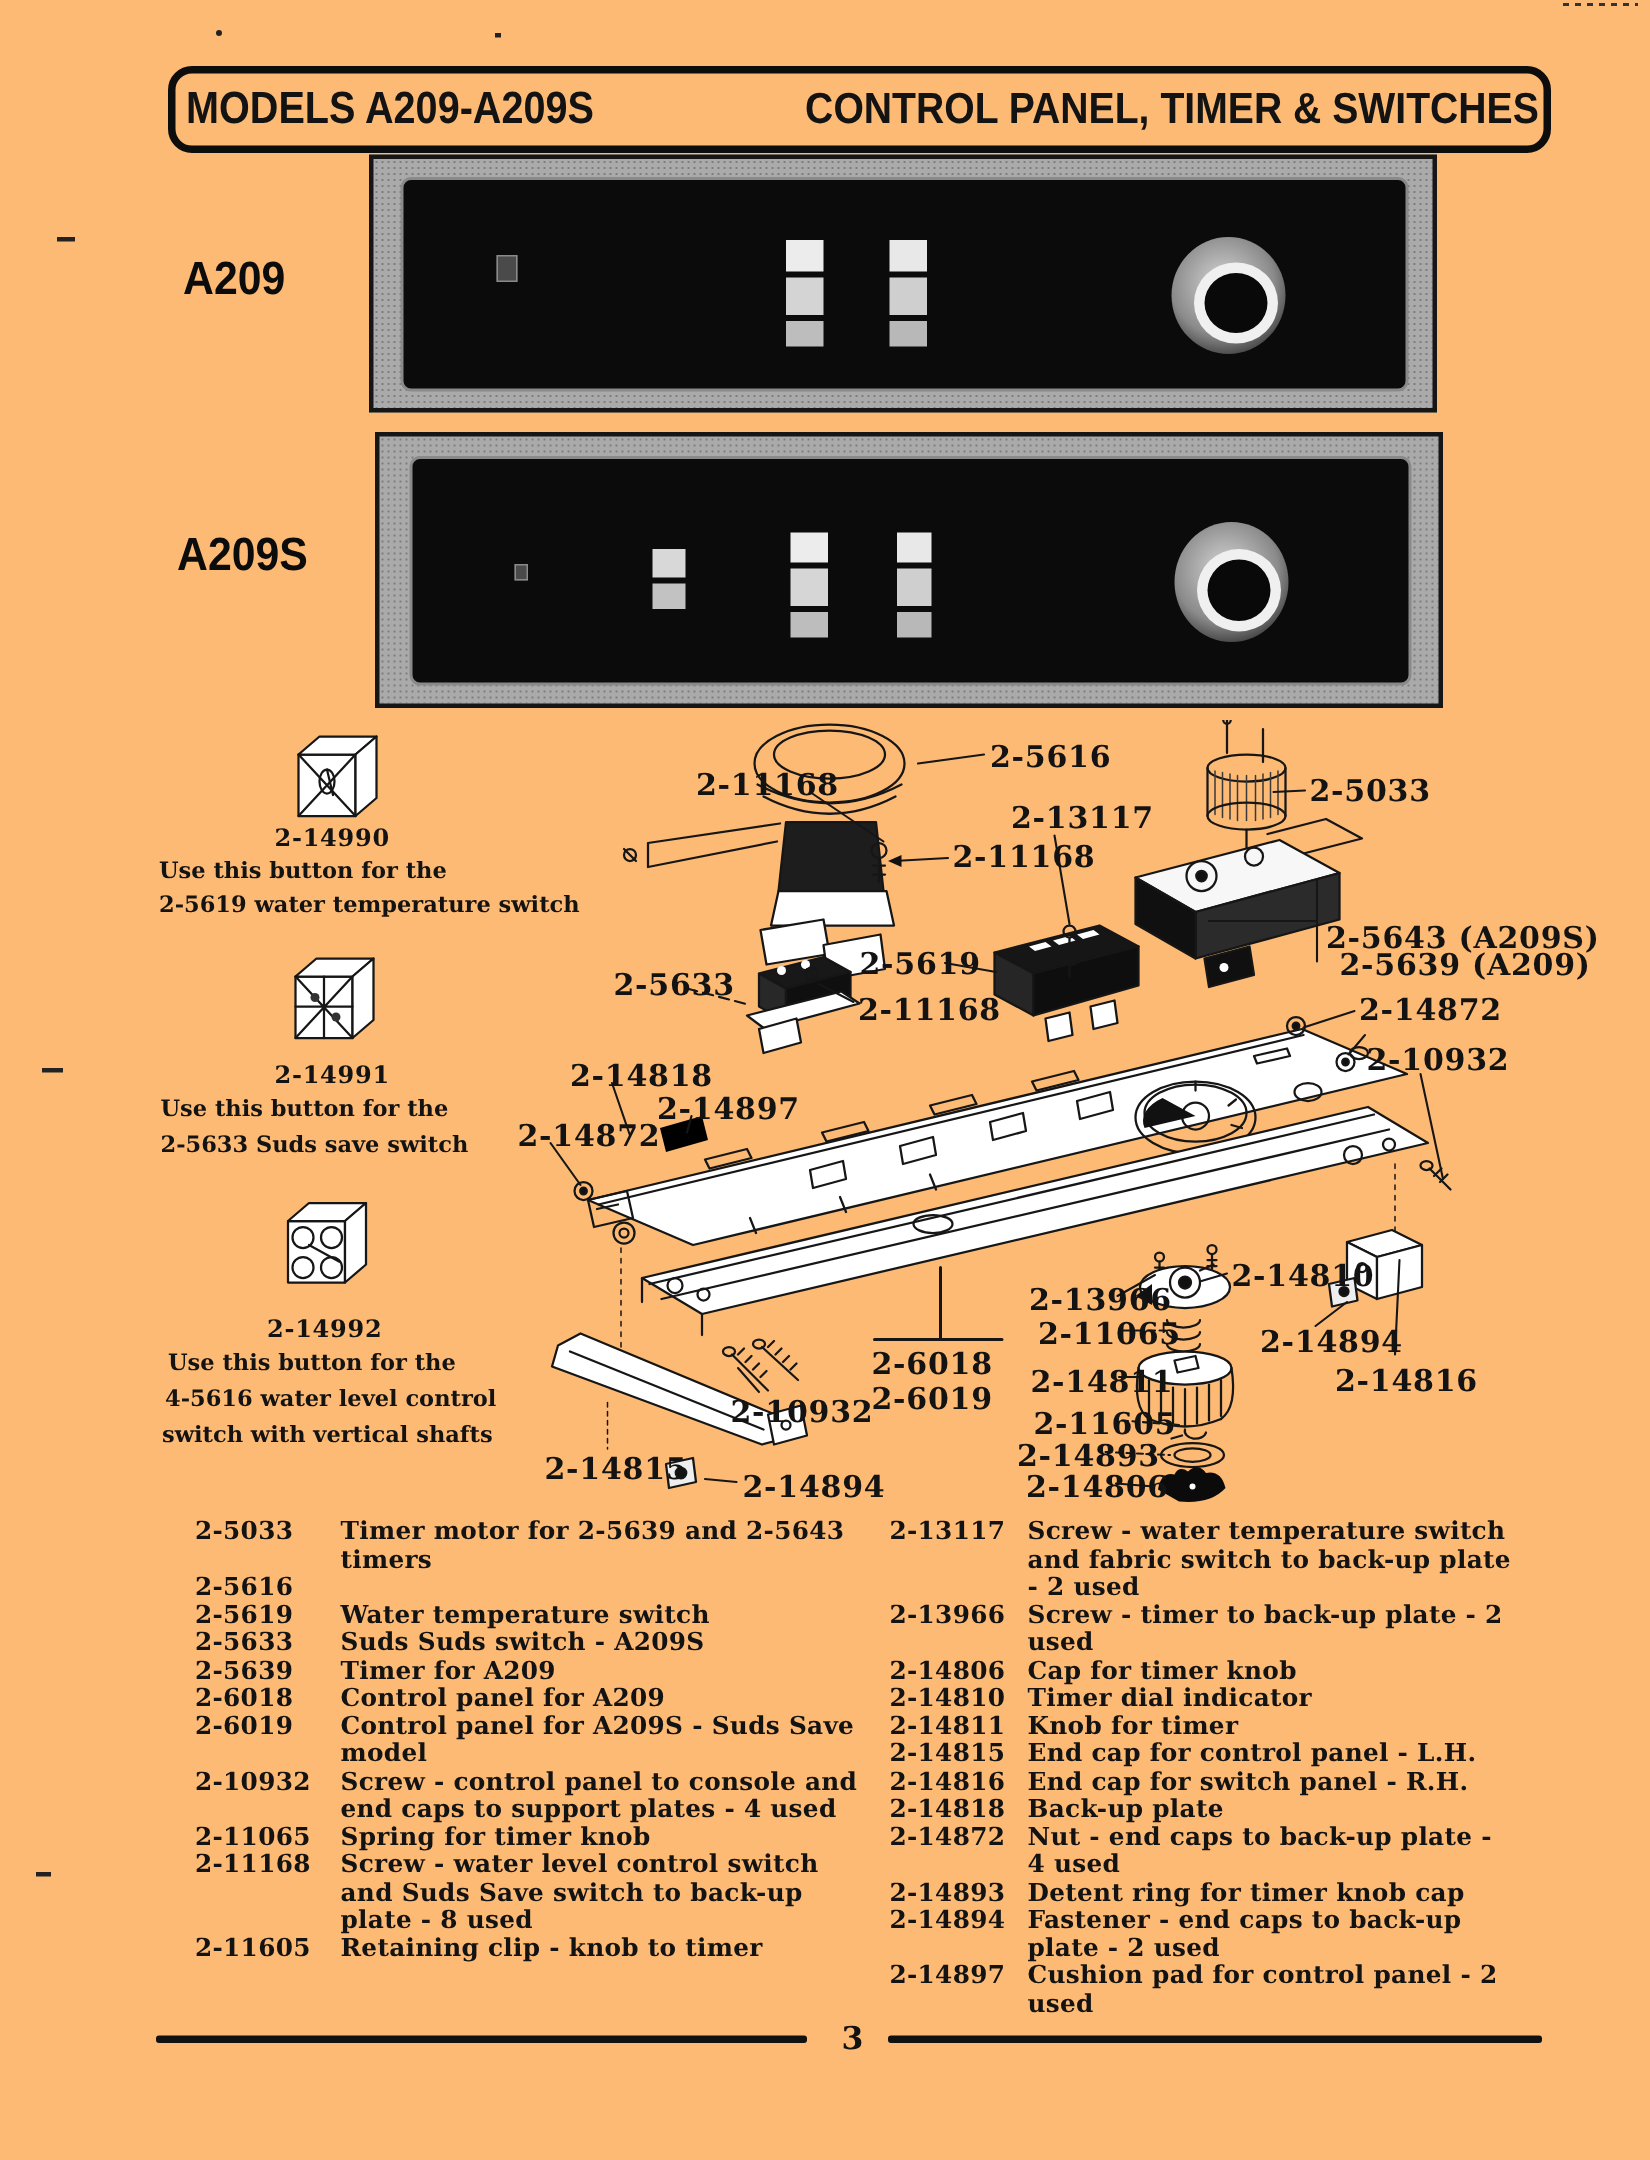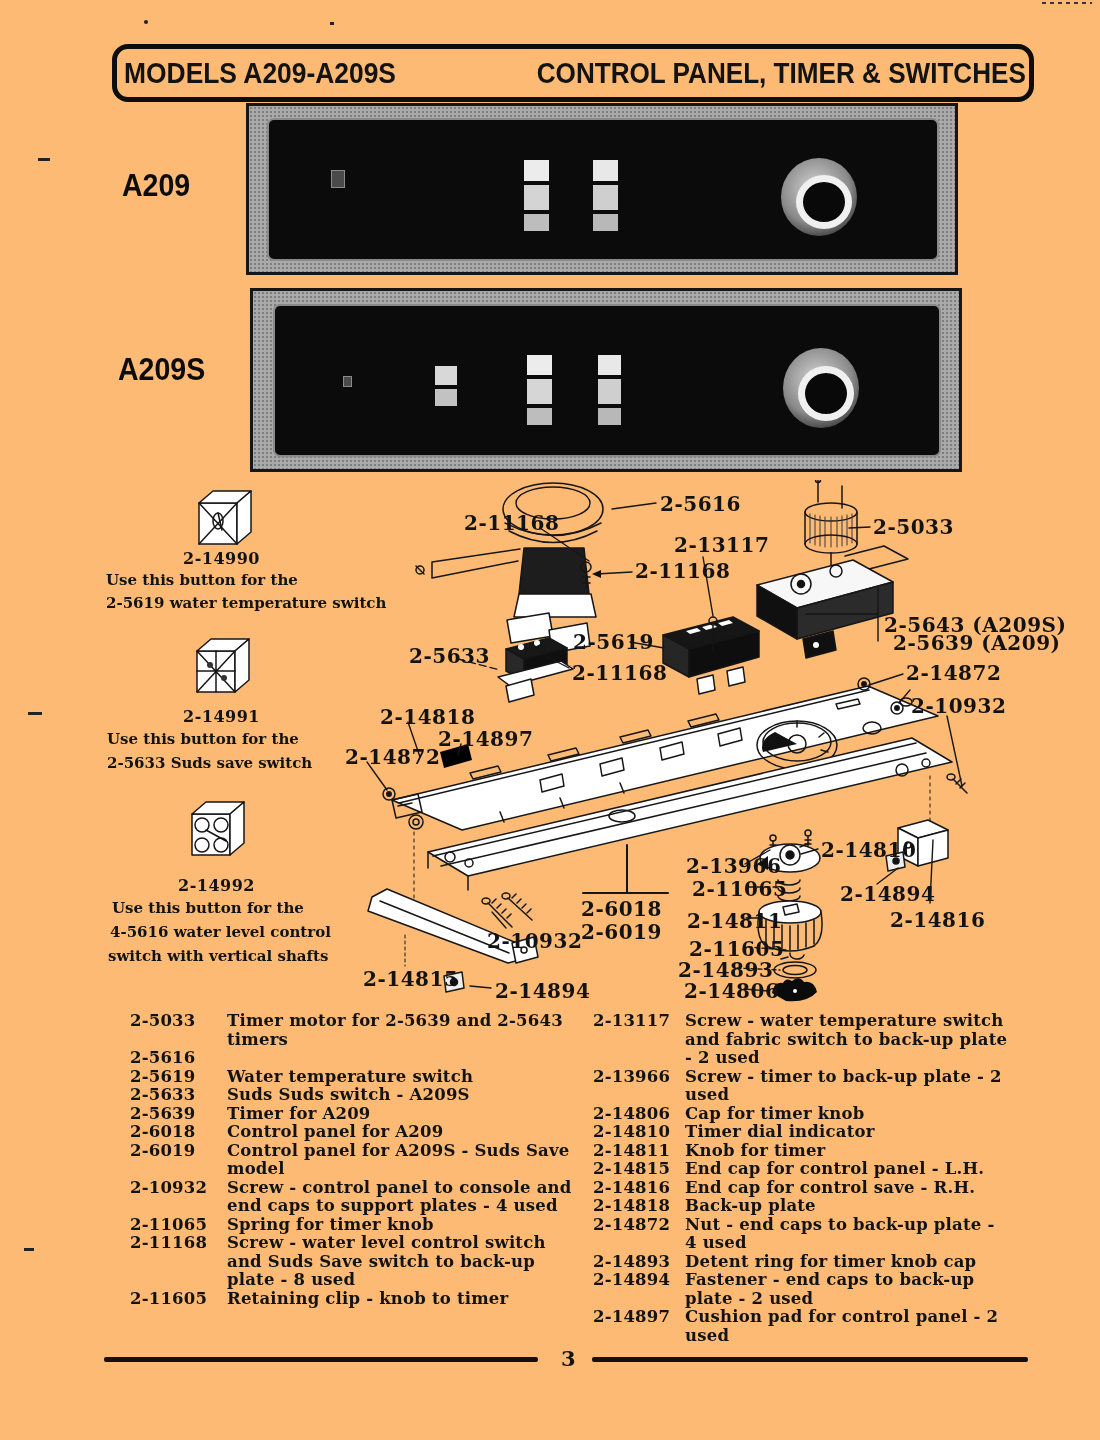--- a/index.html
+++ b/index.html
@@ -409,21 +409,21 @@
     <div class="prow">
         <span class="pnum">2-14811</span>
         <span class="pdesc">Knob for timer</span>
       </div>
     <div class="prow">
         <span class="pnum">2-14815</span>
         <span class="pdesc">End cap for control panel - L.H.</span>
       </div>
     <div class="prow">
         <span class="pnum">2-14816</span>
-        <span class="pdesc">End cap for control save - R.H.</span>
+        <span class="pdesc">End cap for switch panel - R.H.</span>
       </div>
     <div class="prow">
         <span class="pnum">2-14818</span>
         <span class="pdesc">Back-up plate</span>
       </div>
     <div class="prow">
         <span class="pnum">2-14872</span>
         <span class="pdesc">Nut - end caps to back-up plate - 4 used</span>
       </div>
     <div class="prow">

